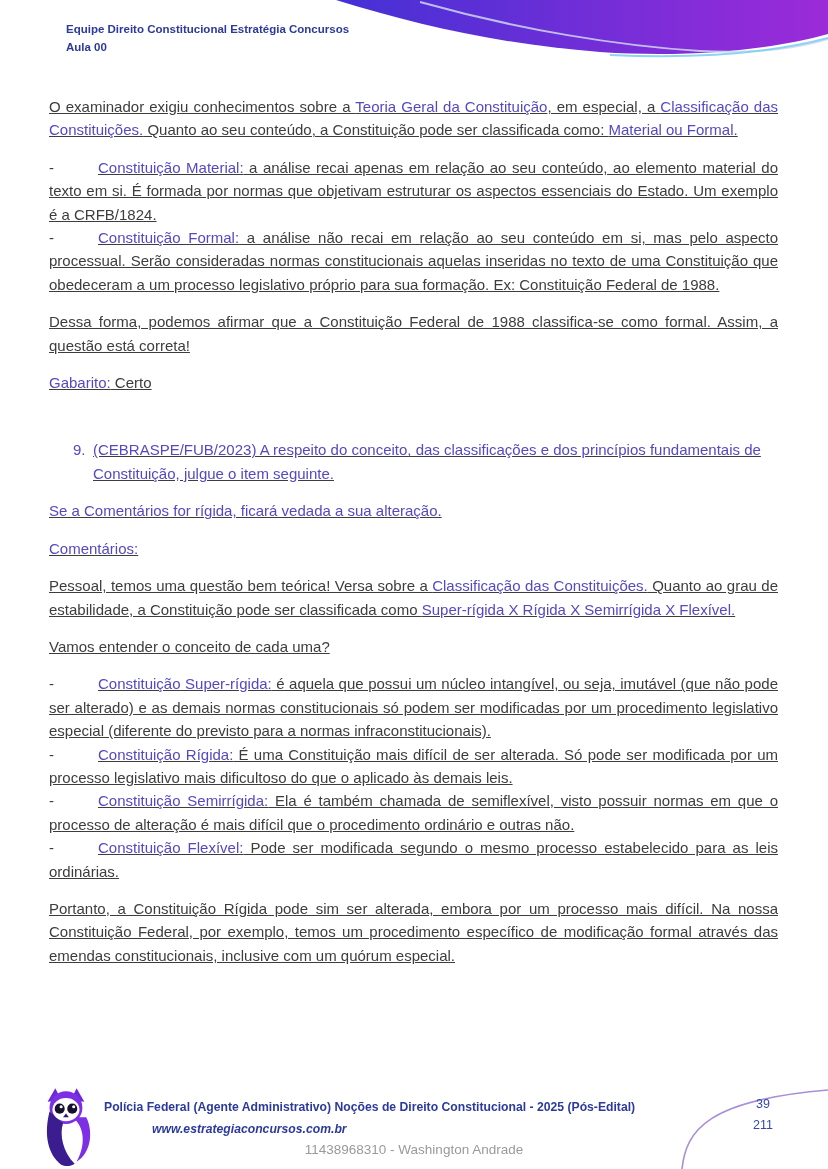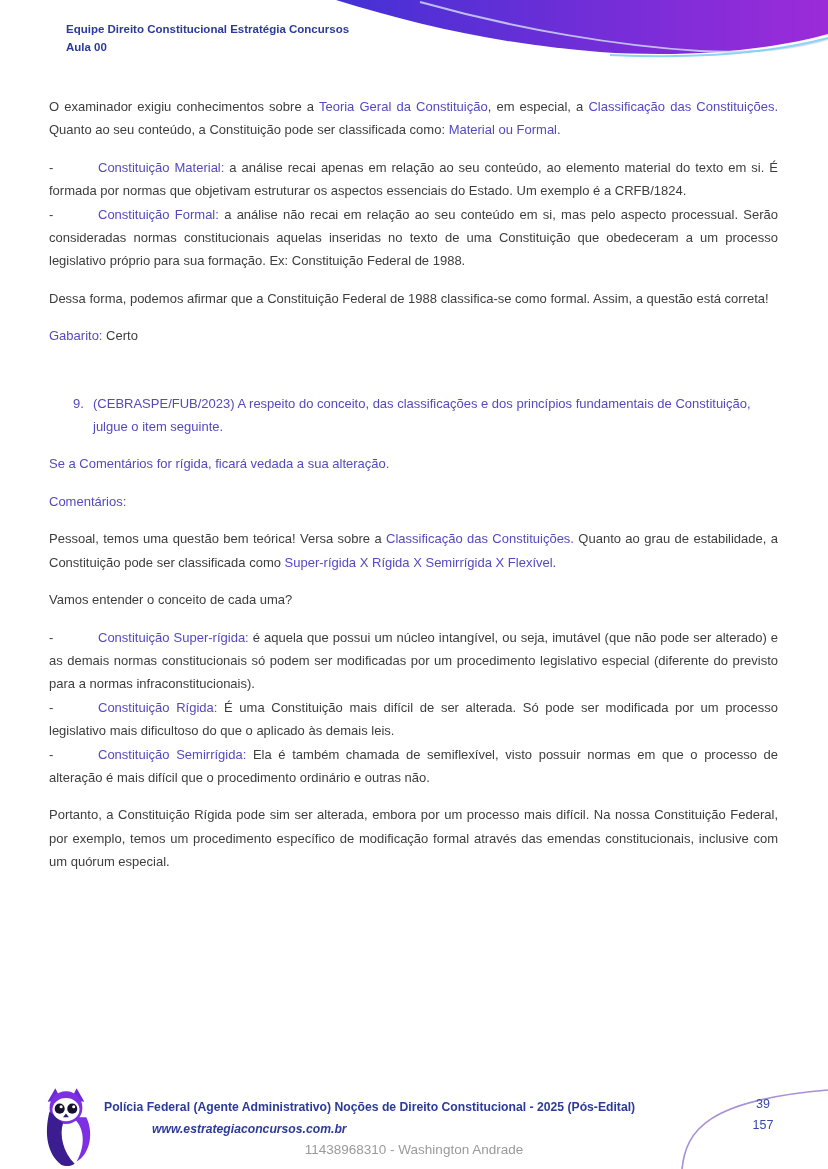--- a/index.html
+++ b/index.html
@@ -15,21 +15,21 @@
     width:828px;height:1169px;position:relative;overflow:hidden;
     font-family:"Liberation Sans","DejaVu Sans",sans-serif;
     color:var(--body-text);
   }
   
   .header-wave{position:absolute;top:0;right:0;width:828px;height:70px;pointer-events:none;}
   .header-meta{position:absolute;left:66px;top:20px;line-height:18px;
     font-size:11.5px;font-weight:bold;color:var(--heading-blue);}
   
   .content{position:absolute;left:49px;top:95px;width:729px;
-    font-size:13px;line-height:23.4px;}
+    font-size:15px;line-height:23.4px;text-decoration:underline;}
   .block{margin:0 0 14px;text-align:justify;}
   .block .accent{color:var(--accent);}
   .block.bullet{margin-bottom:0;}
   .block.bullet + .block:not(.bullet){margin-top:14px;}
   .dash{display:inline-block;width:49px;}
   .block.question{
     margin-top:44px;margin-bottom:14px;margin-left:24px;
     padding-left:20px;text-indent:-20px;
     text-align:left;color:var(--accent);
   }
@@ -72,20 +72,21 @@
     <p class="block paragraph"><span class="normal">Dessa forma, podemos afirmar que a Constituição Federal de 1988 classifica-se como formal. Assim, a questão está correta!</span></p>
     <p class="block paragraph"><span class="accent">Gabarito:</span><span class="normal"> Certo</span></p>
     <p class="block question"><span class="qnum">9.</span><span class="accent">(CEBRASPE/FUB/2023) A respeito do conceito, das classificações e dos princípios fundamentais de Constituição, julgue o item seguinte.</span></p>
     <p class="block paragraph"><span class="accent">Se a Comentários for rígida, ficará vedada a sua alteração.</span></p>
     <p class="block paragraph"><span class="accent">Comentários:</span></p>
     <p class="block paragraph"><span class="normal">Pessoal, temos uma questão bem teórica! Versa sobre a </span><span class="accent">Classificação das Constituições.</span><span class="normal"> Quanto ao grau de estabilidade, a Constituição pode ser classificada como </span><span class="accent">Super-rígida X Rígida X Semirrígida X Flexível.</span></p>
     <p class="block paragraph"><span class="normal">Vamos entender o conceito de cada uma?</span></p>
     <p class="block bullet"><span class="dash">-</span><span class="accent">Constituição Super-rígida:</span><span class="normal"> é aquela que possui um núcleo intangível, ou seja, imutável (que não pode ser alterado) e as demais normas constitucionais só podem ser modificadas por um procedimento legislativo especial (diferente do previsto para a normas infraconstitucionais).</span></p>
     <p class="block bullet"><span class="dash">-</span><span class="accent">Constituição Rígida:</span><span class="normal"> É uma Constituição mais difícil de ser alterada. Só pode ser modificada por um processo legislativo mais dificultoso do que o aplicado às demais leis.</span></p>
     <p class="block bullet"><span class="dash">-</span><span class="accent">Constituição Semirrígida:</span><span class="normal"> Ela é também chamada de semiflexível, visto possuir normas em que o processo de alteração é mais difícil que o procedimento ordinário e outras não.</span></p>
+    <p class="block bullet"><span class="dash">-</span><span class="accent">Constituição Flexível:</span><span class="normal"> Pode ser modificada segundo o mesmo processo estabelecido para as leis ordinárias.</span></p>
     <p class="block paragraph"><span class="normal">Portanto, a Constituição Rígida pode sim ser alterada, embora por um processo mais difícil. Na nossa Constituição Federal, por exemplo, temos um procedimento específico de modificação formal através das emendas constitucionais, inclusive com um quórum especial.</span></p>
   </div>
 
 <svg class="footer-logo" width="58" height="82" viewBox="0 0 60 84" xmlns="http://www.w3.org/2000/svg" aria-hidden="true">
   <polygon points="12,16 20,2 26,14" fill="#6d28d9"></polygon>
   <polygon points="36,14 42,2 50,16" fill="#6d28d9"></polygon>
   <circle cx="31" cy="22" r="17" fill="#7c2fe3"></circle>
   <path d="M14,26 C8,50 12,70 26,81 C30,83 36,83 40,80 C28,68 24,50 28,38 Z" fill="#3b1d8f"></path>
   <path d="M38,32 C50,42 52,60 42,78 C56,70 60,48 52,32 Z" fill="#7c2fe3"></path>
   <ellipse cx="31" cy="24" rx="14" ry="12" fill="#ffffff"></ellipse>
@@ -100,16 +101,16 @@
   <div class="footer-title">Polícia Federal (Agente Administrativo) Noções de Direito Constitucional - 2025 (Pós-Edital)</div>
   <div class="footer-site">www.estrategiaconcursos.com.br</div>
 </div>
 
 <svg class="page-arc" viewBox="0 0 150 89" xmlns="http://www.w3.org/2000/svg" aria-hidden="true">
   <path id="arc-path" d="M4,89 C8,50 30,20 150,10" fill="none" stroke="#a98fd6" stroke-width="1.6"></path>
 </svg>
 
 <div class="page-numbers">
   <div>39</div>
-  <div>157</div>
+  <div>211</div>
 </div>
 
 <div class="watermark">11438968310 - Washington Andrade</div>
 
 </body></html>

